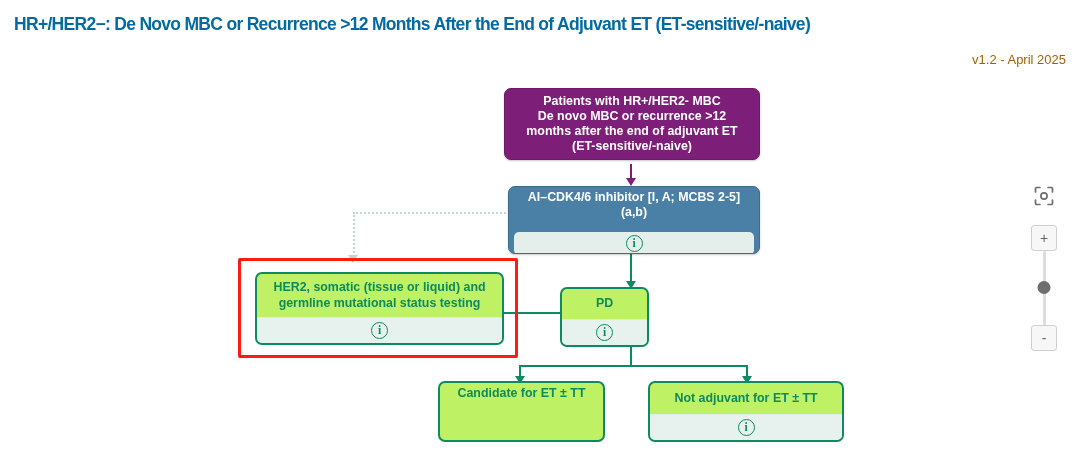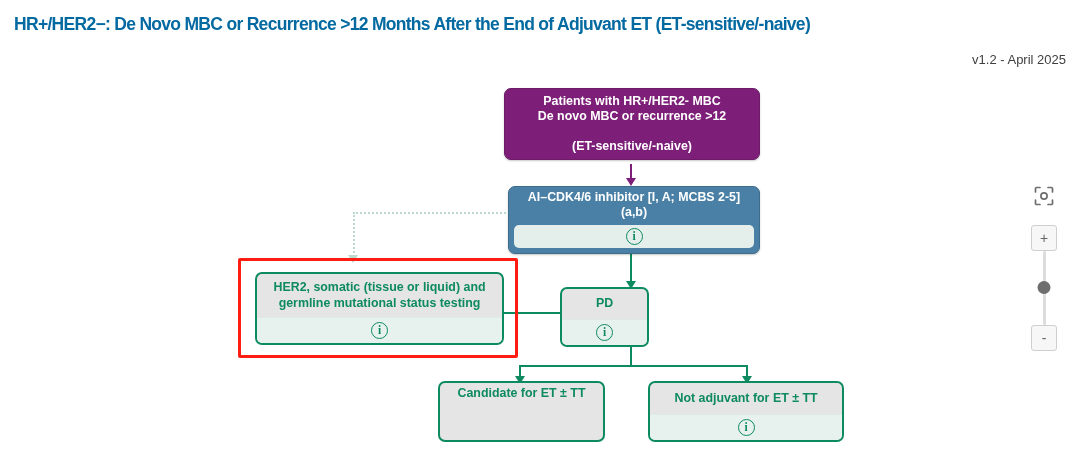--- a/index.html
+++ b/index.html
@@ -26,21 +26,21 @@
     font-weight: bold;
     letter-spacing: -0.7px;
     color: #0369a1;
     white-space: nowrap;
   }
   #version-label {
     position: absolute;
     right: 14px;
     top: 52px;
     font-size: 13px;
-    color: #404040;
+    color: #a16207;
   }
 
   
   #diagram-canvas {
     position: absolute;
     left: 0;
     top: 72px;
     width: 1010px;
     height: 399px;
   }
@@ -86,32 +86,32 @@
 
   
   .node.blue {
     background: #4a80a6;
     border: 1px solid #3d6c8d;
     box-shadow: 0 1px 2px rgba(0,0,0,0.22);
   }
   .node.blue .node-title {
     color: #ffffff;
     font-size: 12.4px;
-    padding-bottom: 5px;
+    padding-bottom: 12px;
   }
   .node.blue .node-footer {
     background: #e4efec;
     border-radius: 5px;
     margin: 0 5px 5px 5px;
     height: 23px;
   }
 
   
   .node.green {
-    background: #e5e5e5;
+    background: #bef264;
     border: 2.2px solid #0d8a5f;
   }
   .node.green .node-title {
     color: #0d8a5f;
     font-size: 12.4px;
   }
   .node.green .node-footer {
     background: #e7f2ee;
     height: 26px;
     border-top: 1px solid #dcebe6;
@@ -269,21 +269,21 @@
   <div class="conn v" style="left:519px; top:293px; height:14px;"></div>
   <div class="arrow-down" style="left:514.5px; top:304px;"></div>
   <div class="conn v" style="left:746px; top:293px; height:14px;"></div>
   <div class="arrow-down" style="left:741.5px; top:304px;"></div>
 
   <div class="node purple" style="left:504px; top:16px; width:256px; height:72px;">
     <div class="node-title">
       <span>
         <span>Patients with HR+/HER2- MBC</span><br>
         <span>De novo MBC or recurrence &gt;12</span><br>
-        <br>
+        <span>months after the end of adjuvant ET</span><br>
         <span>(ET-sensitive/-naive)</span>
       </span>
     </div>
   </div>
 
   <div class="node blue" style="left:508px; top:114px; width:252px; height:68px;">
     <div class="node-title">
       <span>
         <span>AI–CDK4/6 inhibitor [I, A; MCBS 2-5]</span><br>
         <span>(a,b)</span>

